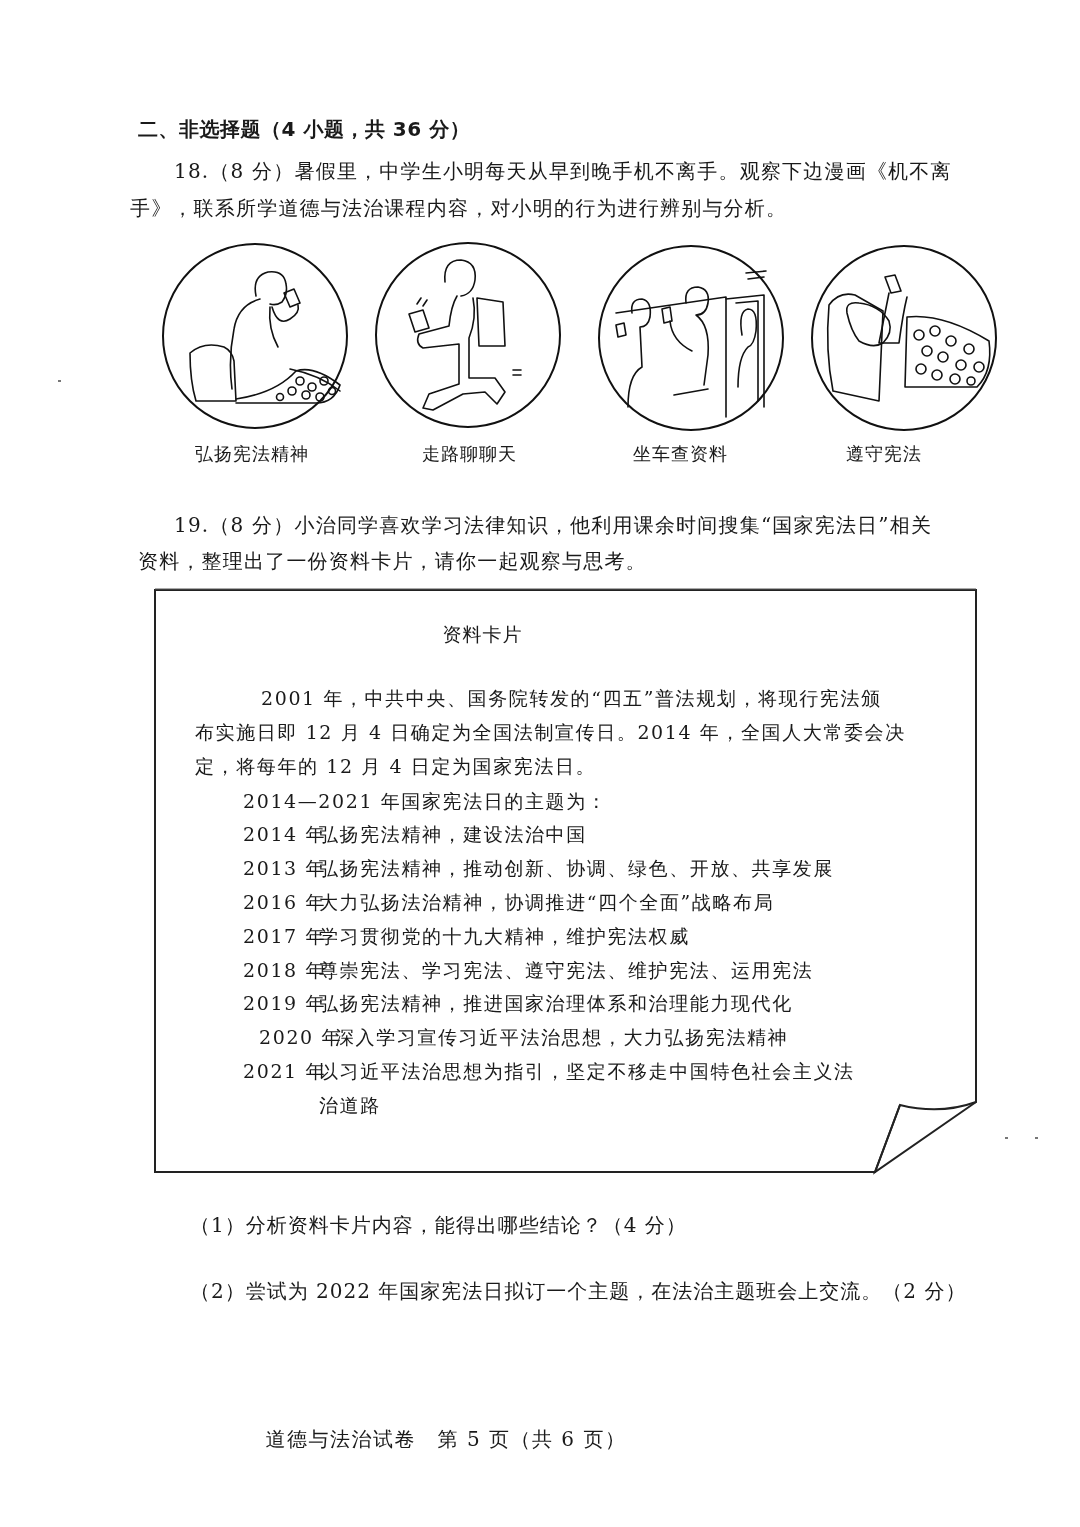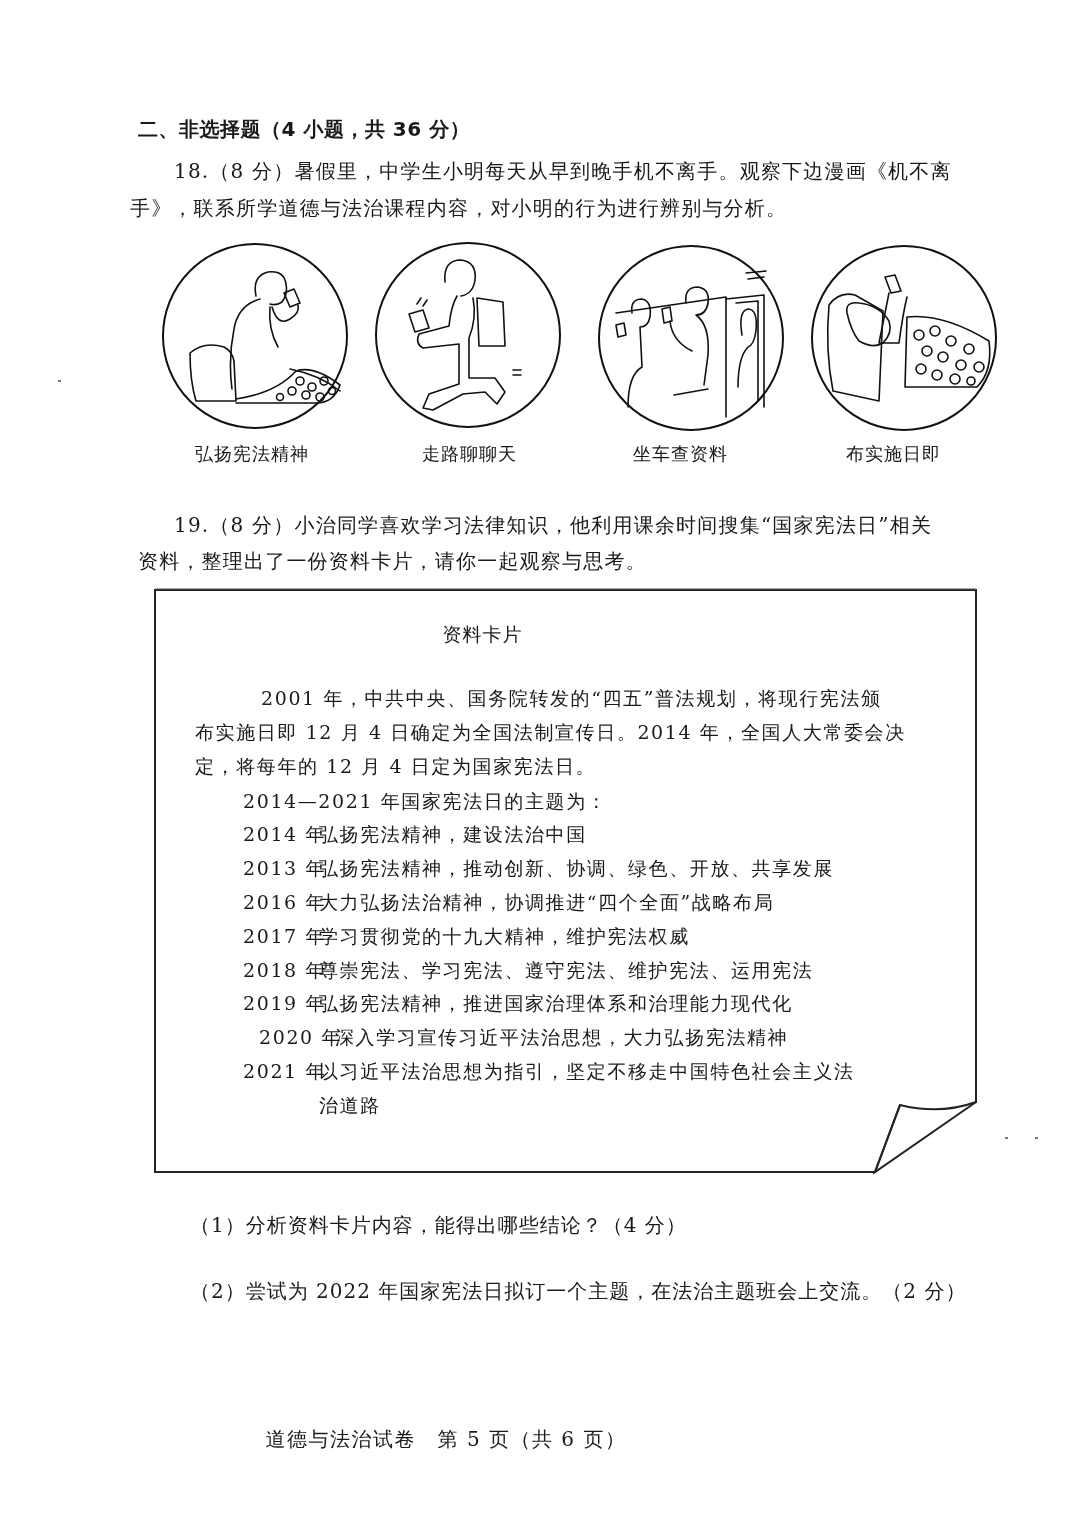--- a/index.html
+++ b/index.html
@@ -110,21 +110,21 @@
         <circle cx="134" cy="114" r="5"></circle>
       <circle cx="152" cy="122" r="5"></circle>
         <circle cx="170" cy="124" r="5"></circle>
         <circle cx="112" cy="126" r="5"></circle>
       <circle cx="128" cy="132" r="5"></circle>
         <circle cx="146" cy="136" r="5"></circle>
         <circle cx="162" cy="138" r="4"></circle>
     </g>
   </svg>
 </div>
-<div class="caption" style="left:846px;">布实施日即</div>
+<div class="caption" style="left:846px;">遵守宪法</div>
 
 <div class="abs p-line q19-l1">19.（8 分）小治同学喜欢学习法律知识，他利用课余时间搜集“国家宪法日”相关</div>
 <div class="abs p-line q19-l2">资料，整理出了一份资料卡片，请你一起观察与思考。</div>
 
 <svg class="card-svg" viewBox="0 0 840 595">
   <path d="M5 5 L826 5 L826 517 Q790 530 750 520 L725 587 L5 587 Z" fill="#fff" stroke="#222" stroke-width="2"></path>
   <path d="M750 520 L725 587 L826 517" fill="none" stroke="#222" stroke-width="2"></path>
   <line x1="5" y1="4" x2="826" y2="4" stroke="#555" stroke-width="1"></line>
 </svg>
 

